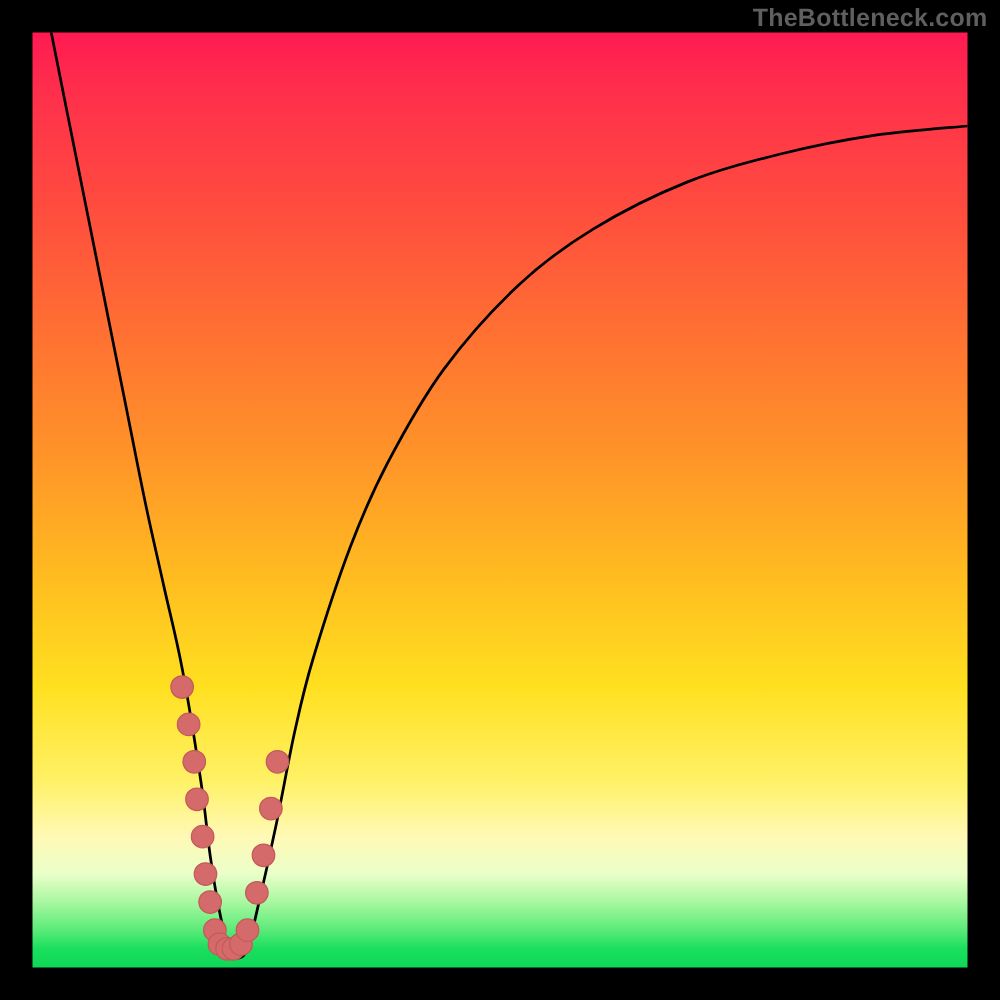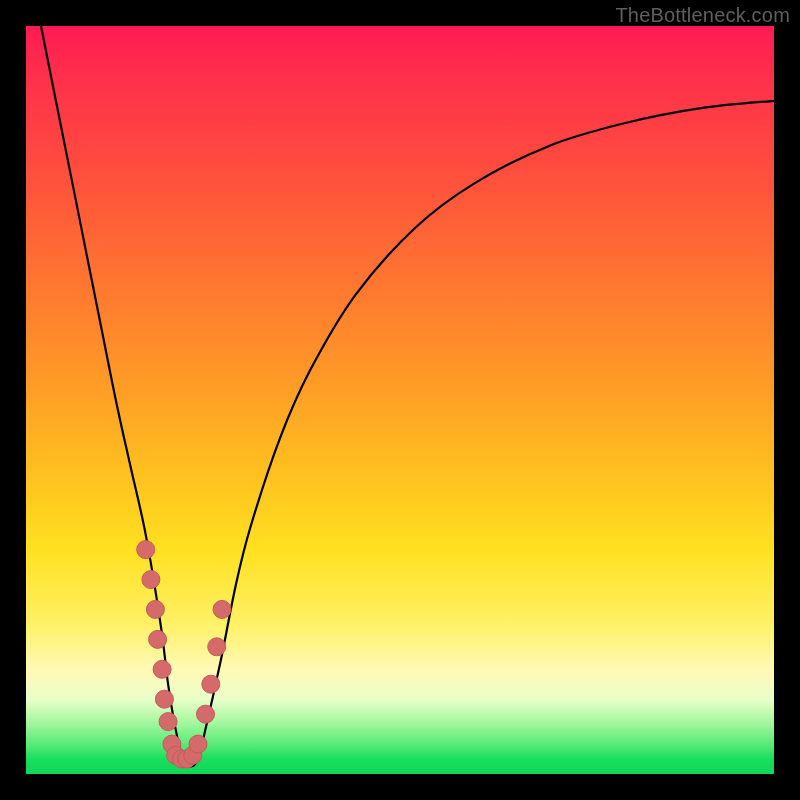--- a/index.html
+++ b/index.html
@@ -41,21 +41,21 @@
       #19df5c 98%,
       #0fd657 100%
     );
   }
   .watermark {
     position: absolute;
     top: 4px;
     right: 10px;
     color: #5f5f5f;
     font-size: 20px;
-    font-weight: 400;
+    font-weight: 700;
     letter-spacing: 0.2px;
     z-index: 5;
   }
   svg.curve {
     position: absolute;
     left: 0;
     top: 0;
     width: 748px;
     height: 748px;
     z-index: 3;

